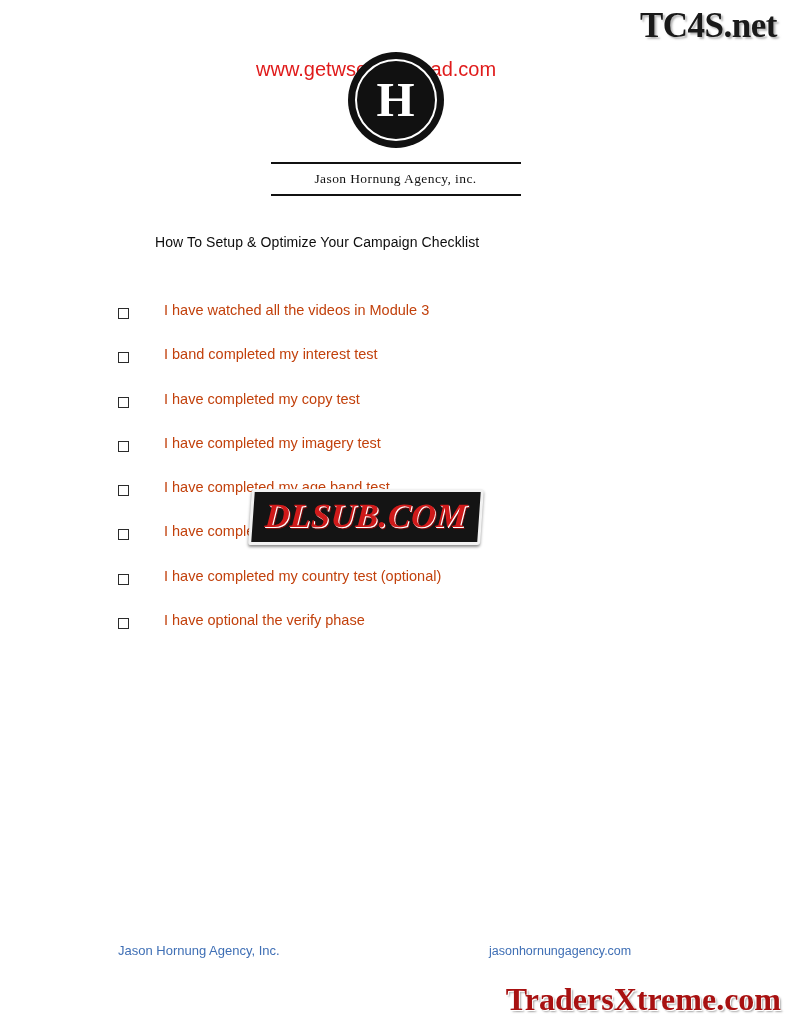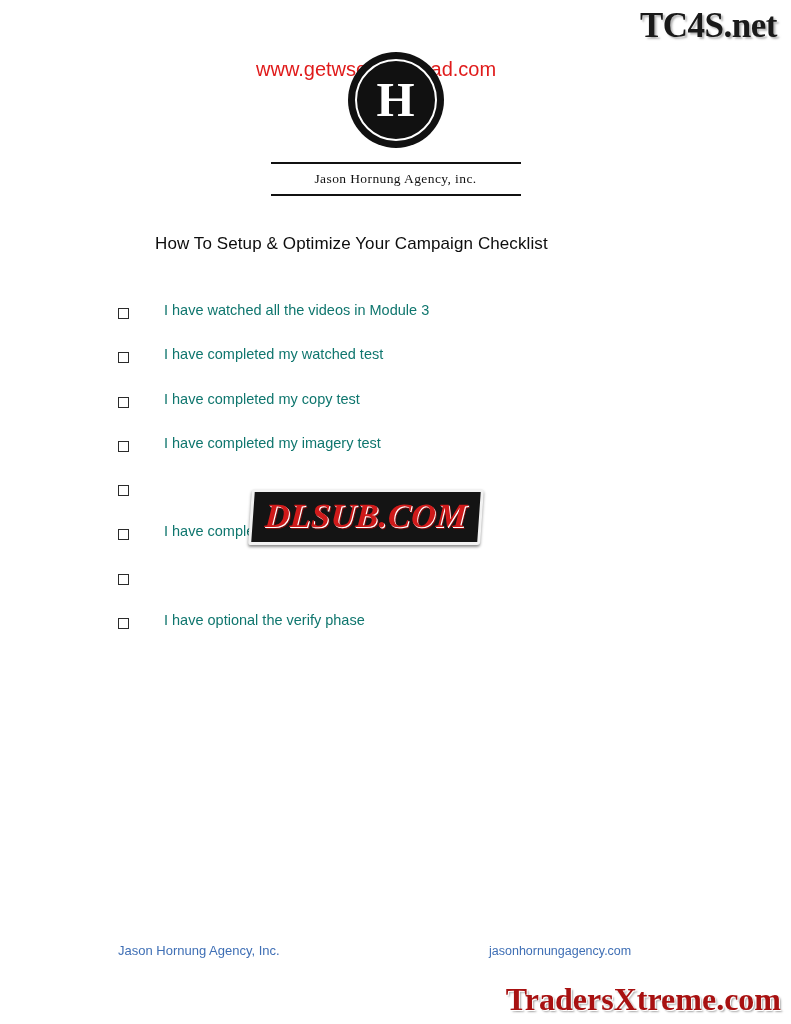--- a/index.html
+++ b/index.html
@@ -98,21 +98,21 @@
     height: 2px;
     background: #111111;
     margin-top: 7px;
   }
 
   
   .doc-title {
     position: absolute;
     top: 234px;
     left: 155px;
-    font-size: 17px;
+    font-size: 14px;
     color: #0d0d0d;
     letter-spacing: 0.1px;
     white-space: nowrap;
   }
 
   
   .checklist {
     position: absolute;
     top: 303px;
     left: 118px;
@@ -127,21 +127,21 @@
     width: 9px;
     height: 9px;
     border: 1px solid #2b2b2b;
     margin-top: 5px;
     flex: 0 0 auto;
     background: #ffffff;
   }
   .check-label {
     margin-left: 35px;
     font-size: 14.5px;
-    color: #0f766e;
+    color: #c2410c;
     line-height: 1;
     white-space: nowrap;
   }
 
   
   .wm-dlsub {
     position: absolute;
     top: 489px;
     left: 250px;
     font-family: "Liberation Serif", serif;
@@ -210,39 +210,41 @@
 
 <div class="doc-title">How To Setup &amp; Optimize Your Campaign Checklist</div>
 
 <div class="checklist">
   <div class="check-row">
     <span class="check-box"></span>
     <span class="check-label">I have watched all the videos in Module 3</span>
   </div>
   <div class="check-row">
     <span class="check-box"></span>
-    <span class="check-label">I have completed my watched test</span>
+    <span class="check-label">I band completed my interest test</span>
   </div>
   <div class="check-row">
     <span class="check-box"></span>
     <span class="check-label">I have completed my copy test</span>
   </div>
   <div class="check-row">
     <span class="check-box"></span>
     <span class="check-label">I have completed my imagery test</span>
   </div>
   <div class="check-row">
     <span class="check-box"></span>
+    <span class="check-label">I have completed my age band test</span>
   </div>
   <div class="check-row">
     <span class="check-box"></span>
     <span class="check-label">I have completed my gender test (optional)</span>
   </div>
   <div class="check-row">
     <span class="check-box"></span>
+    <span class="check-label">I have completed my country test (optional)</span>
   </div>
   <div class="check-row">
     <span class="check-box"></span>
     <span class="check-label">I have optional the verify phase</span>
   </div>
 </div>
 
 <div class="wm-dlsub">DLSUB.COM</div>
 
 <div class="footer-left">Jason Hornung Agency, Inc.</div>

